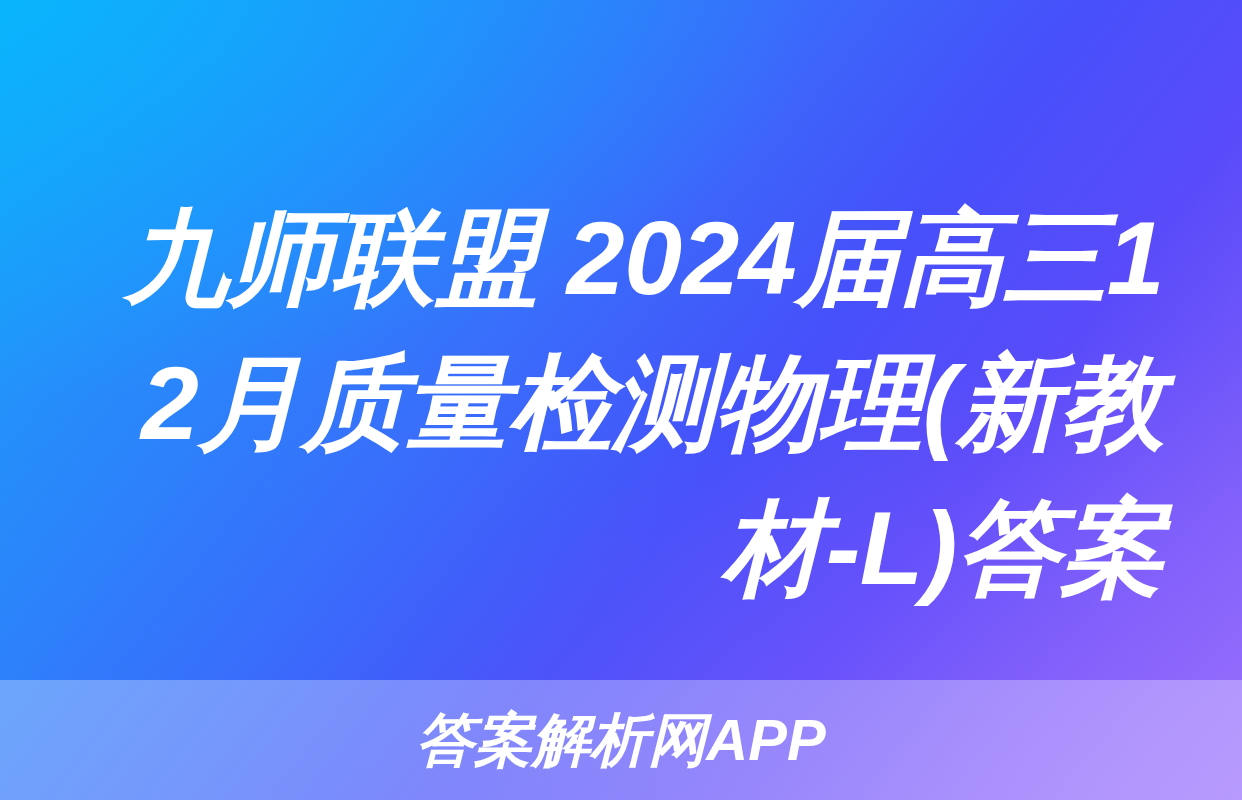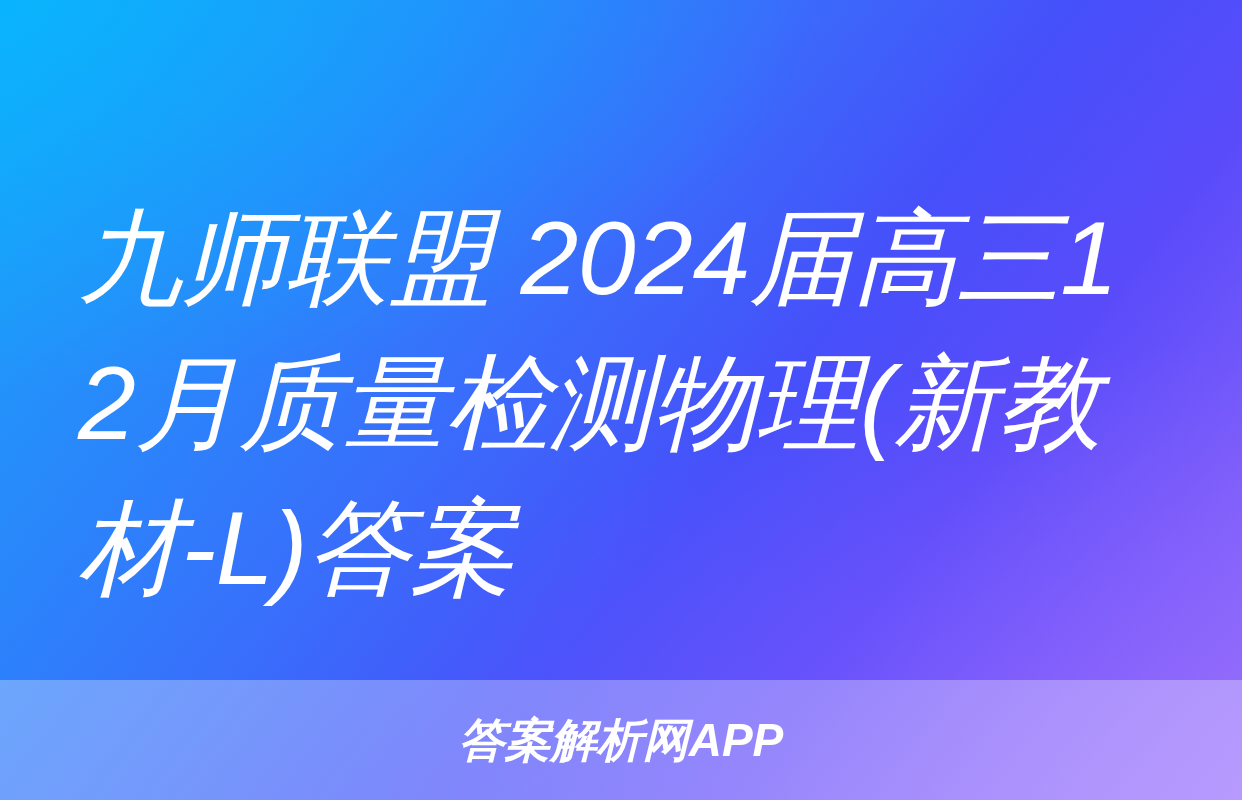--- a/index.html
+++ b/index.html
@@ -49,46 +49,46 @@
     text-align: center;
     z-index: 3;
   }
 
   .title-text {
     display: block;
     margin: 0;
     color: #ffffff;
     font-size: 104px;
     line-height: 145px;
-    font-weight: 400;
+    font-weight: 700;
     font-style: italic;
     letter-spacing: -0.5px;
     white-space: normal;
     word-break: break-all;
-    text-align: left;
+    text-align: right;
     font-family: "Liberation Sans", "DejaVu Sans", sans-serif;
   }
 
   
   .bottom-band {
     position: absolute;
     left: 0;
     right: 0;
     top: 680px;
     height: 120px;
     background: rgba(255, 255, 255, 0.30);
     z-index: 4;
     display: flex;
     align-items: center;
     justify-content: center;
   }
 
   .watermark-text {
     color: #ffffff;
-    font-size: 46px;
+    font-size: 58px;
     line-height: 1;
     font-weight: 700;
     font-style: italic;
     letter-spacing: 0px;
     white-space: nowrap;
     font-family: "Liberation Sans", "DejaVu Sans", sans-serif;
   }
 </style>
 </head>
 <body>

